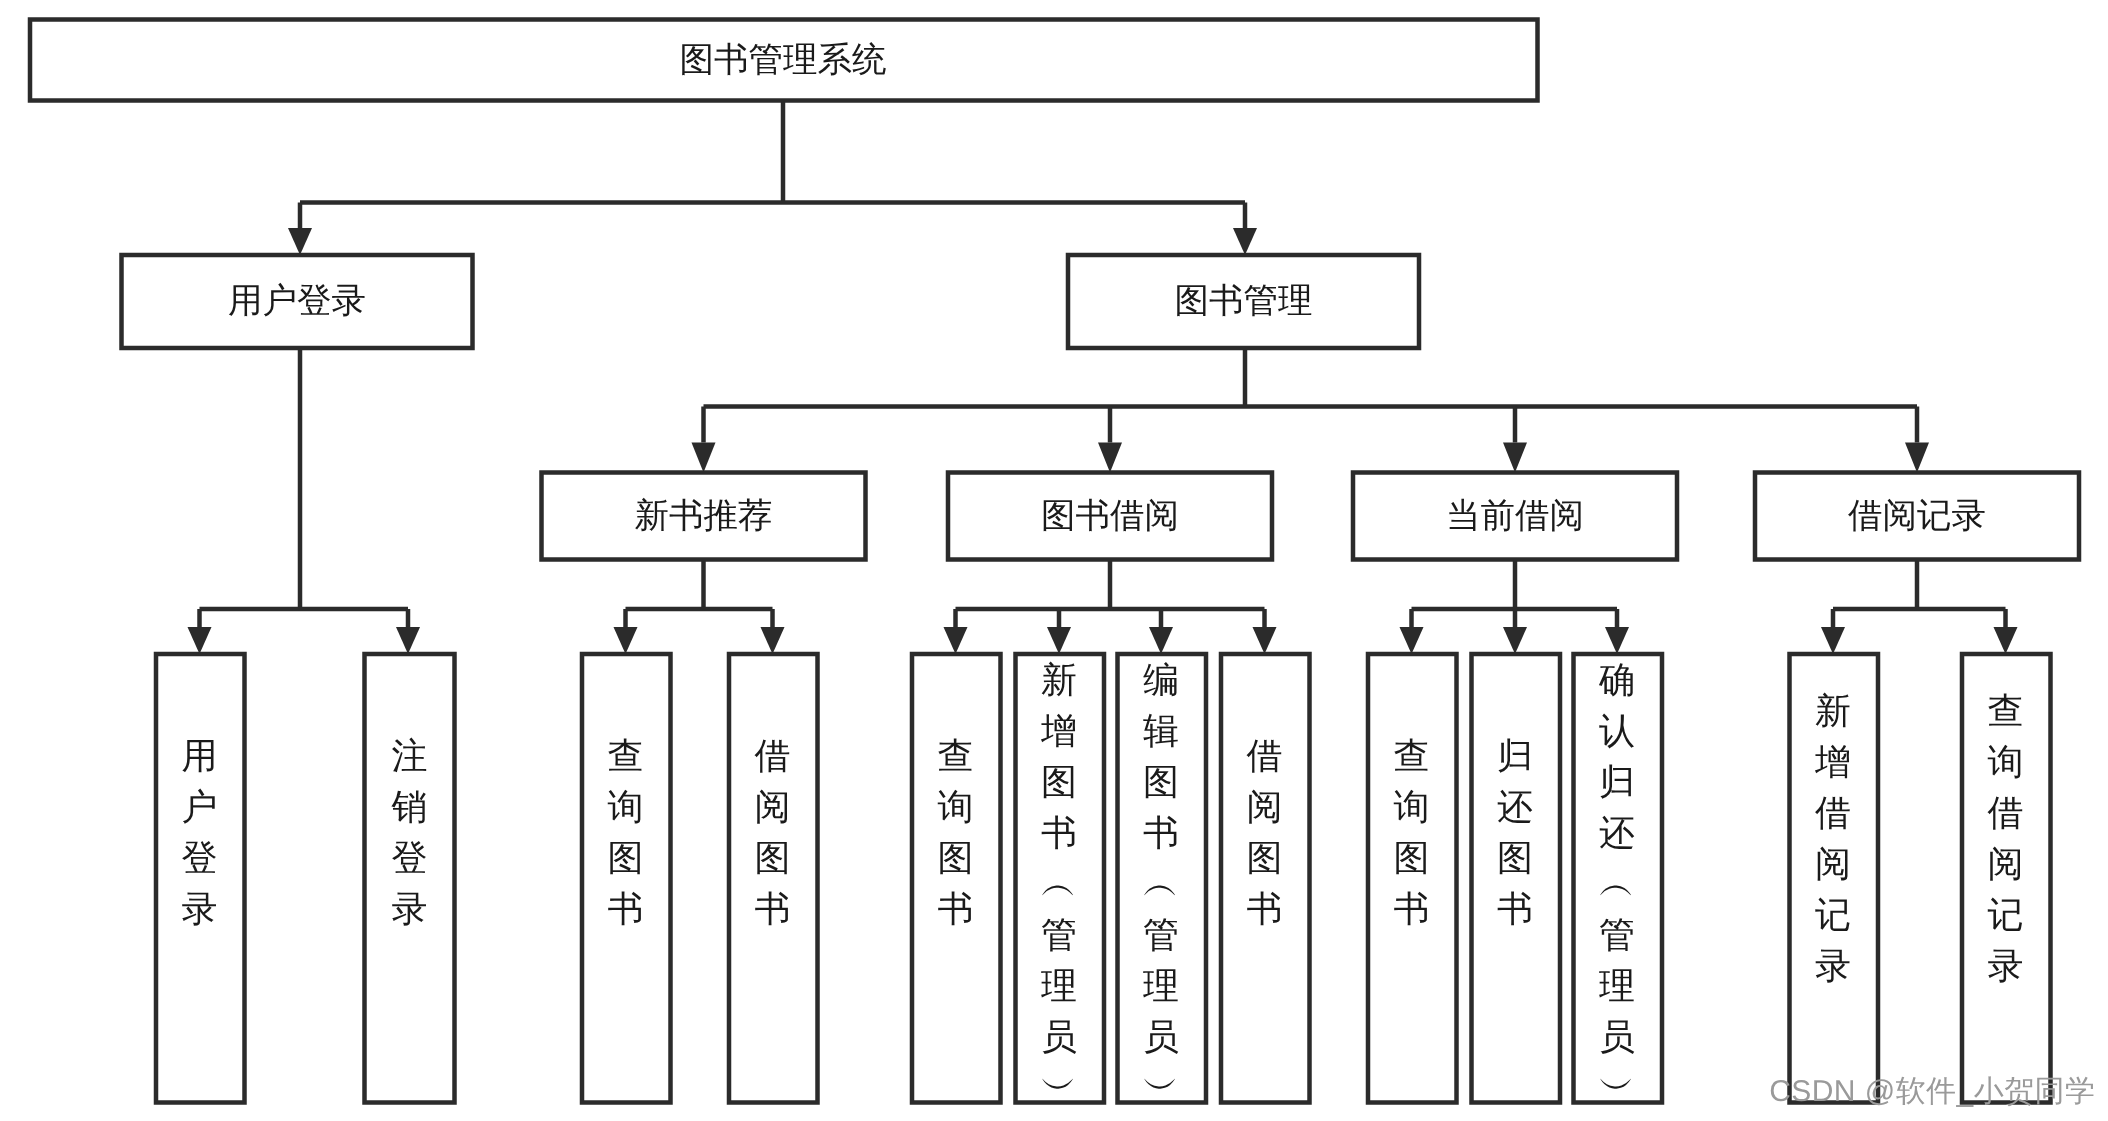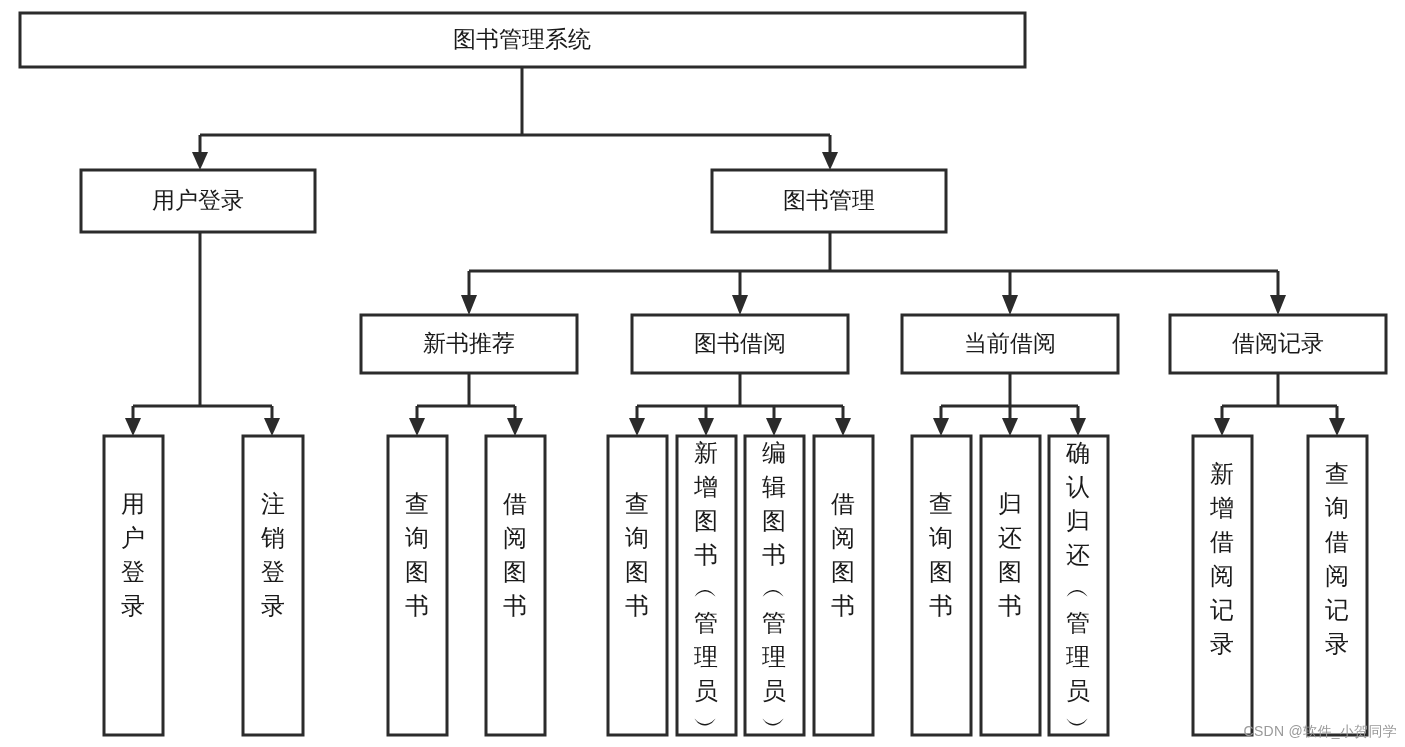--- a/index.html
+++ b/index.html
@@ -44,21 +44,21 @@
   }
   .arrow-head {
     fill: #2b2b2b;
     stroke: none;
   }
   .watermark {
     position: absolute;
     right: 8px;
     bottom: 6px;
     font-family: "Liberation Sans", "DejaVu Sans", sans-serif;
-    font-size: 14px;
+    font-size: 20px;
     color: #9a9a9a;
     white-space: nowrap;
     letter-spacing: 0.3px;
   }
 </style>
 </head>
 <body>
 
 <svg id="diagram" viewBox="0 0 1405 747">
   <defs>

